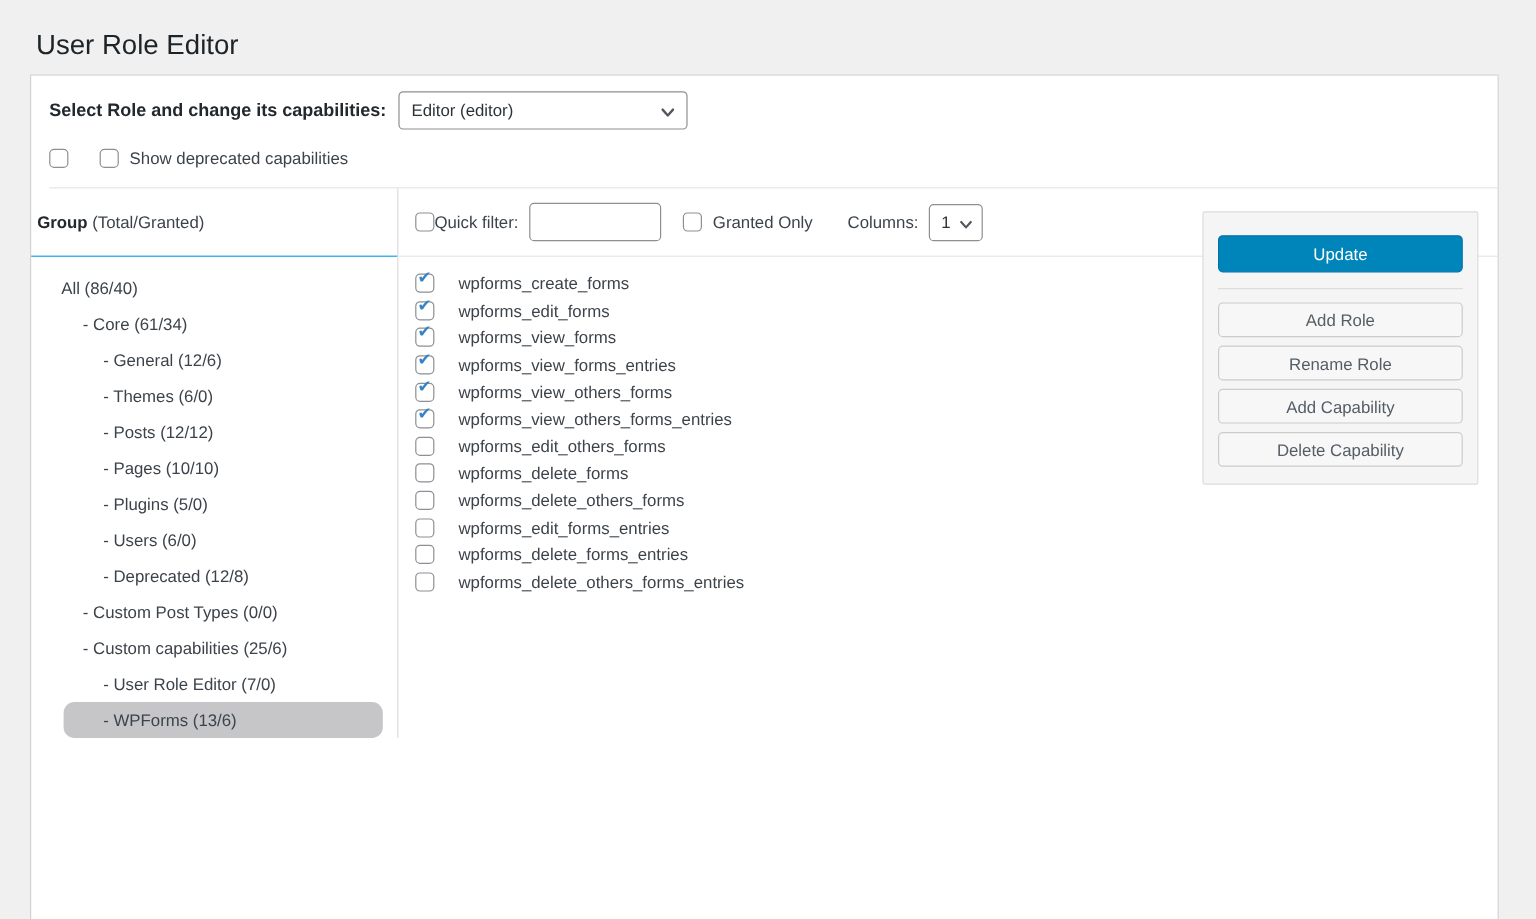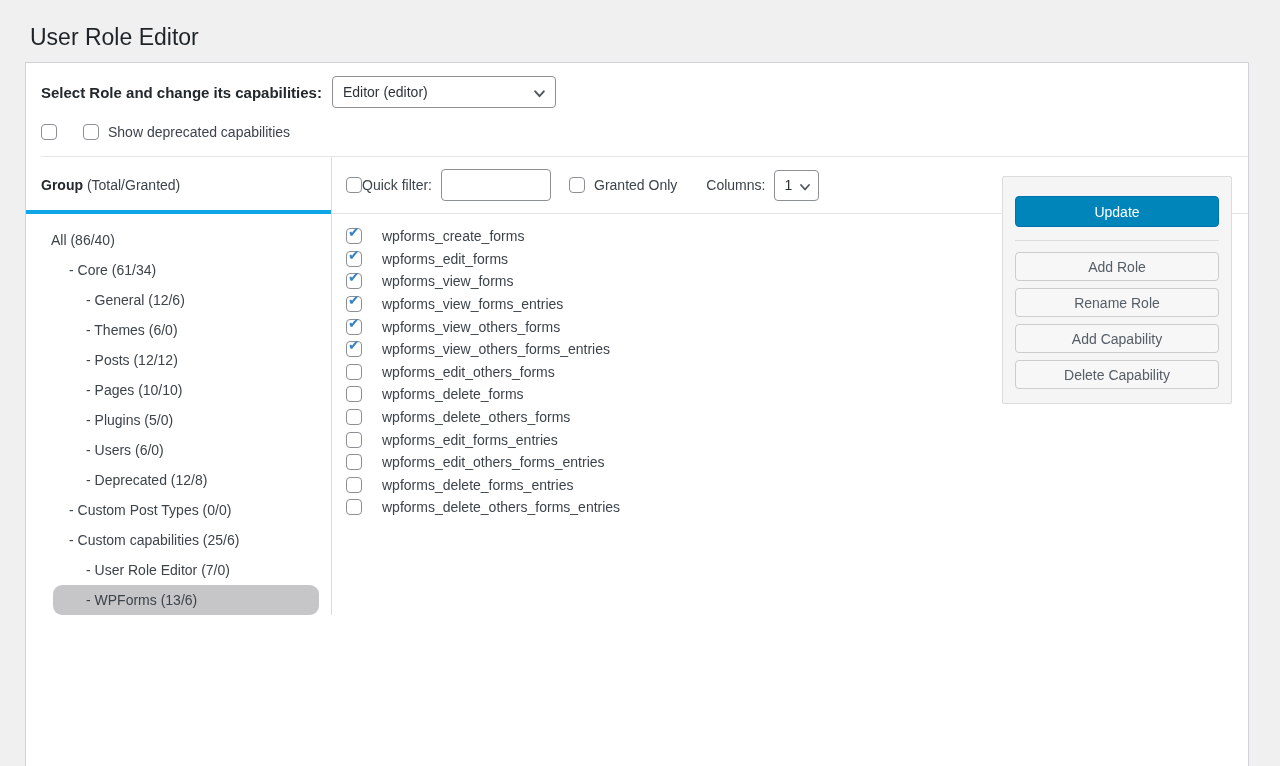--- a/index.html
+++ b/index.html
@@ -65,22 +65,22 @@
     line-height:1;
   }
   .cb-label { margin-left:9px; color:#3c434a; }
   .gap-26 { width:26px; min-width:26px; }
   .sep { border-top:1px solid #e5e5e5; margin:0 0 0 15px; }
   
   .columns { display:grid; grid-template-columns:306px 1fr; }
   .left-col { border-right:1px solid #dcdcde; }
   .header-row-left {
     height:57px;
-    padding:20px 0 0 15px;
-    border-bottom:4px solid #0ea5e9;
+    padding:20px 0 0 5px;
+    border-bottom:1px solid #0ea5e9;
   }
   .header-row-right {
     height:57px;
     display:flex;
     align-items:center;
     padding-left:14px;
     border-bottom:1px solid #e5e5e5;
   }
   .group-bold { font-weight:700; color:#23282d; }
   .quick-filter-label { }
@@ -154,21 +154,21 @@
 </head>
 <body>
 
 <h1 class="page-title">User Role Editor</h1>
 
 <div class="main-box">
 
   <div class="top-section">
     <div class="role-row">
       <span class="role-label">Select Role and change its capabilities:</span>
-      <span class="select" style="width:224px;text-align:right;">
+      <span class="select" style="width:241px;text-align:right;">
         <span>Editor (editor)</span>
         <svg class="chev" width="13" height="13" viewBox="0 0 12 12">
             <polyline points="2,4 6,8.5 10,4" fill="none" stroke="#50575e" stroke-width="1.8" stroke-linecap="round" stroke-linejoin="round"></polyline>
           </svg>
       </span>
     </div>
     <div class="checkbox-row">
       <span class="cb"></span>
       <span class="gap-26"></span>
       <span class="cb"></span>
@@ -264,24 +264,20 @@
           <div class="cap-row">
             <span class="cb"></span>
             <span class="cap-label">wpforms_delete_others_forms</span>
           </div>
           <div class="cap-row">
             <span class="cb"></span>
             <span class="cap-label">wpforms_edit_forms_entries</span>
           </div>
           <div class="cap-row">
             <span class="cb"></span>
-            <span class="cap-label">wpforms_edit_others_forms_entries</span>
-          </div>
-          <div class="cap-row">
-            <span class="cb"></span>
             <span class="cap-label">wpforms_delete_forms_entries</span>
           </div>
           <div class="cap-row">
             <span class="cb"></span>
             <span class="cap-label">wpforms_delete_others_forms_entries</span>
           </div>
         </div>
 
       <div class="actions-panel">
         <button class="btn btn-primary">Update</button>

